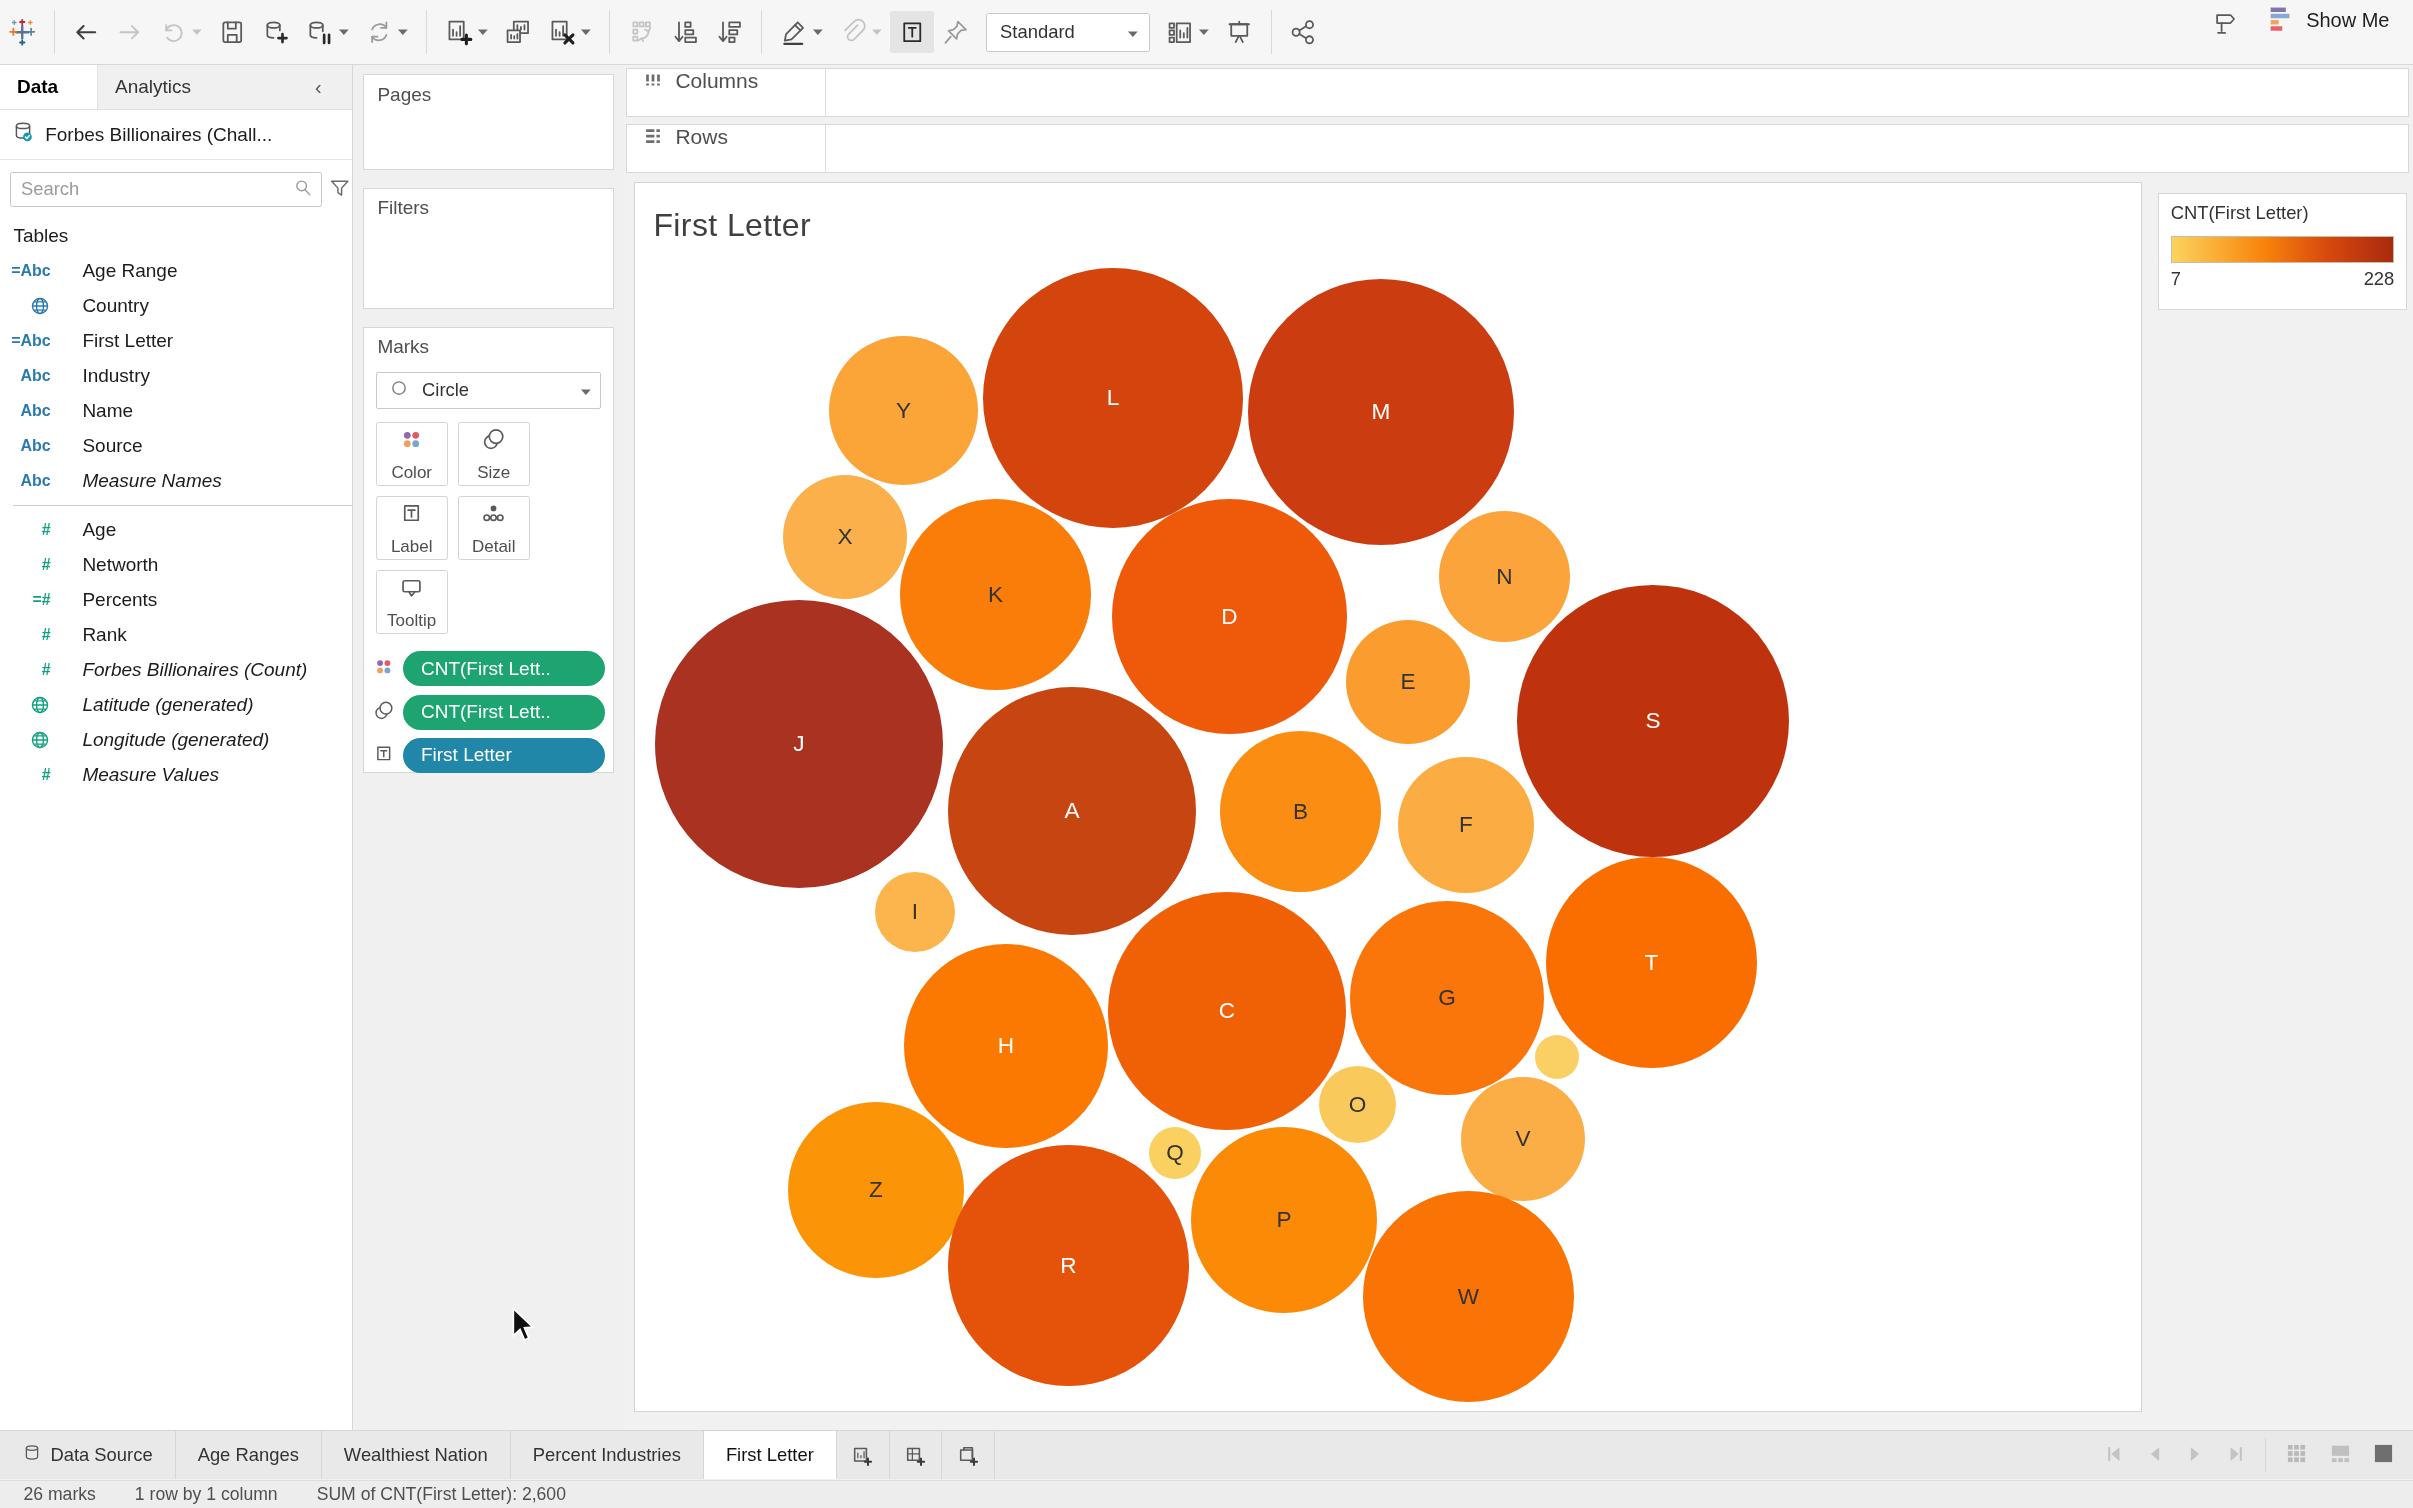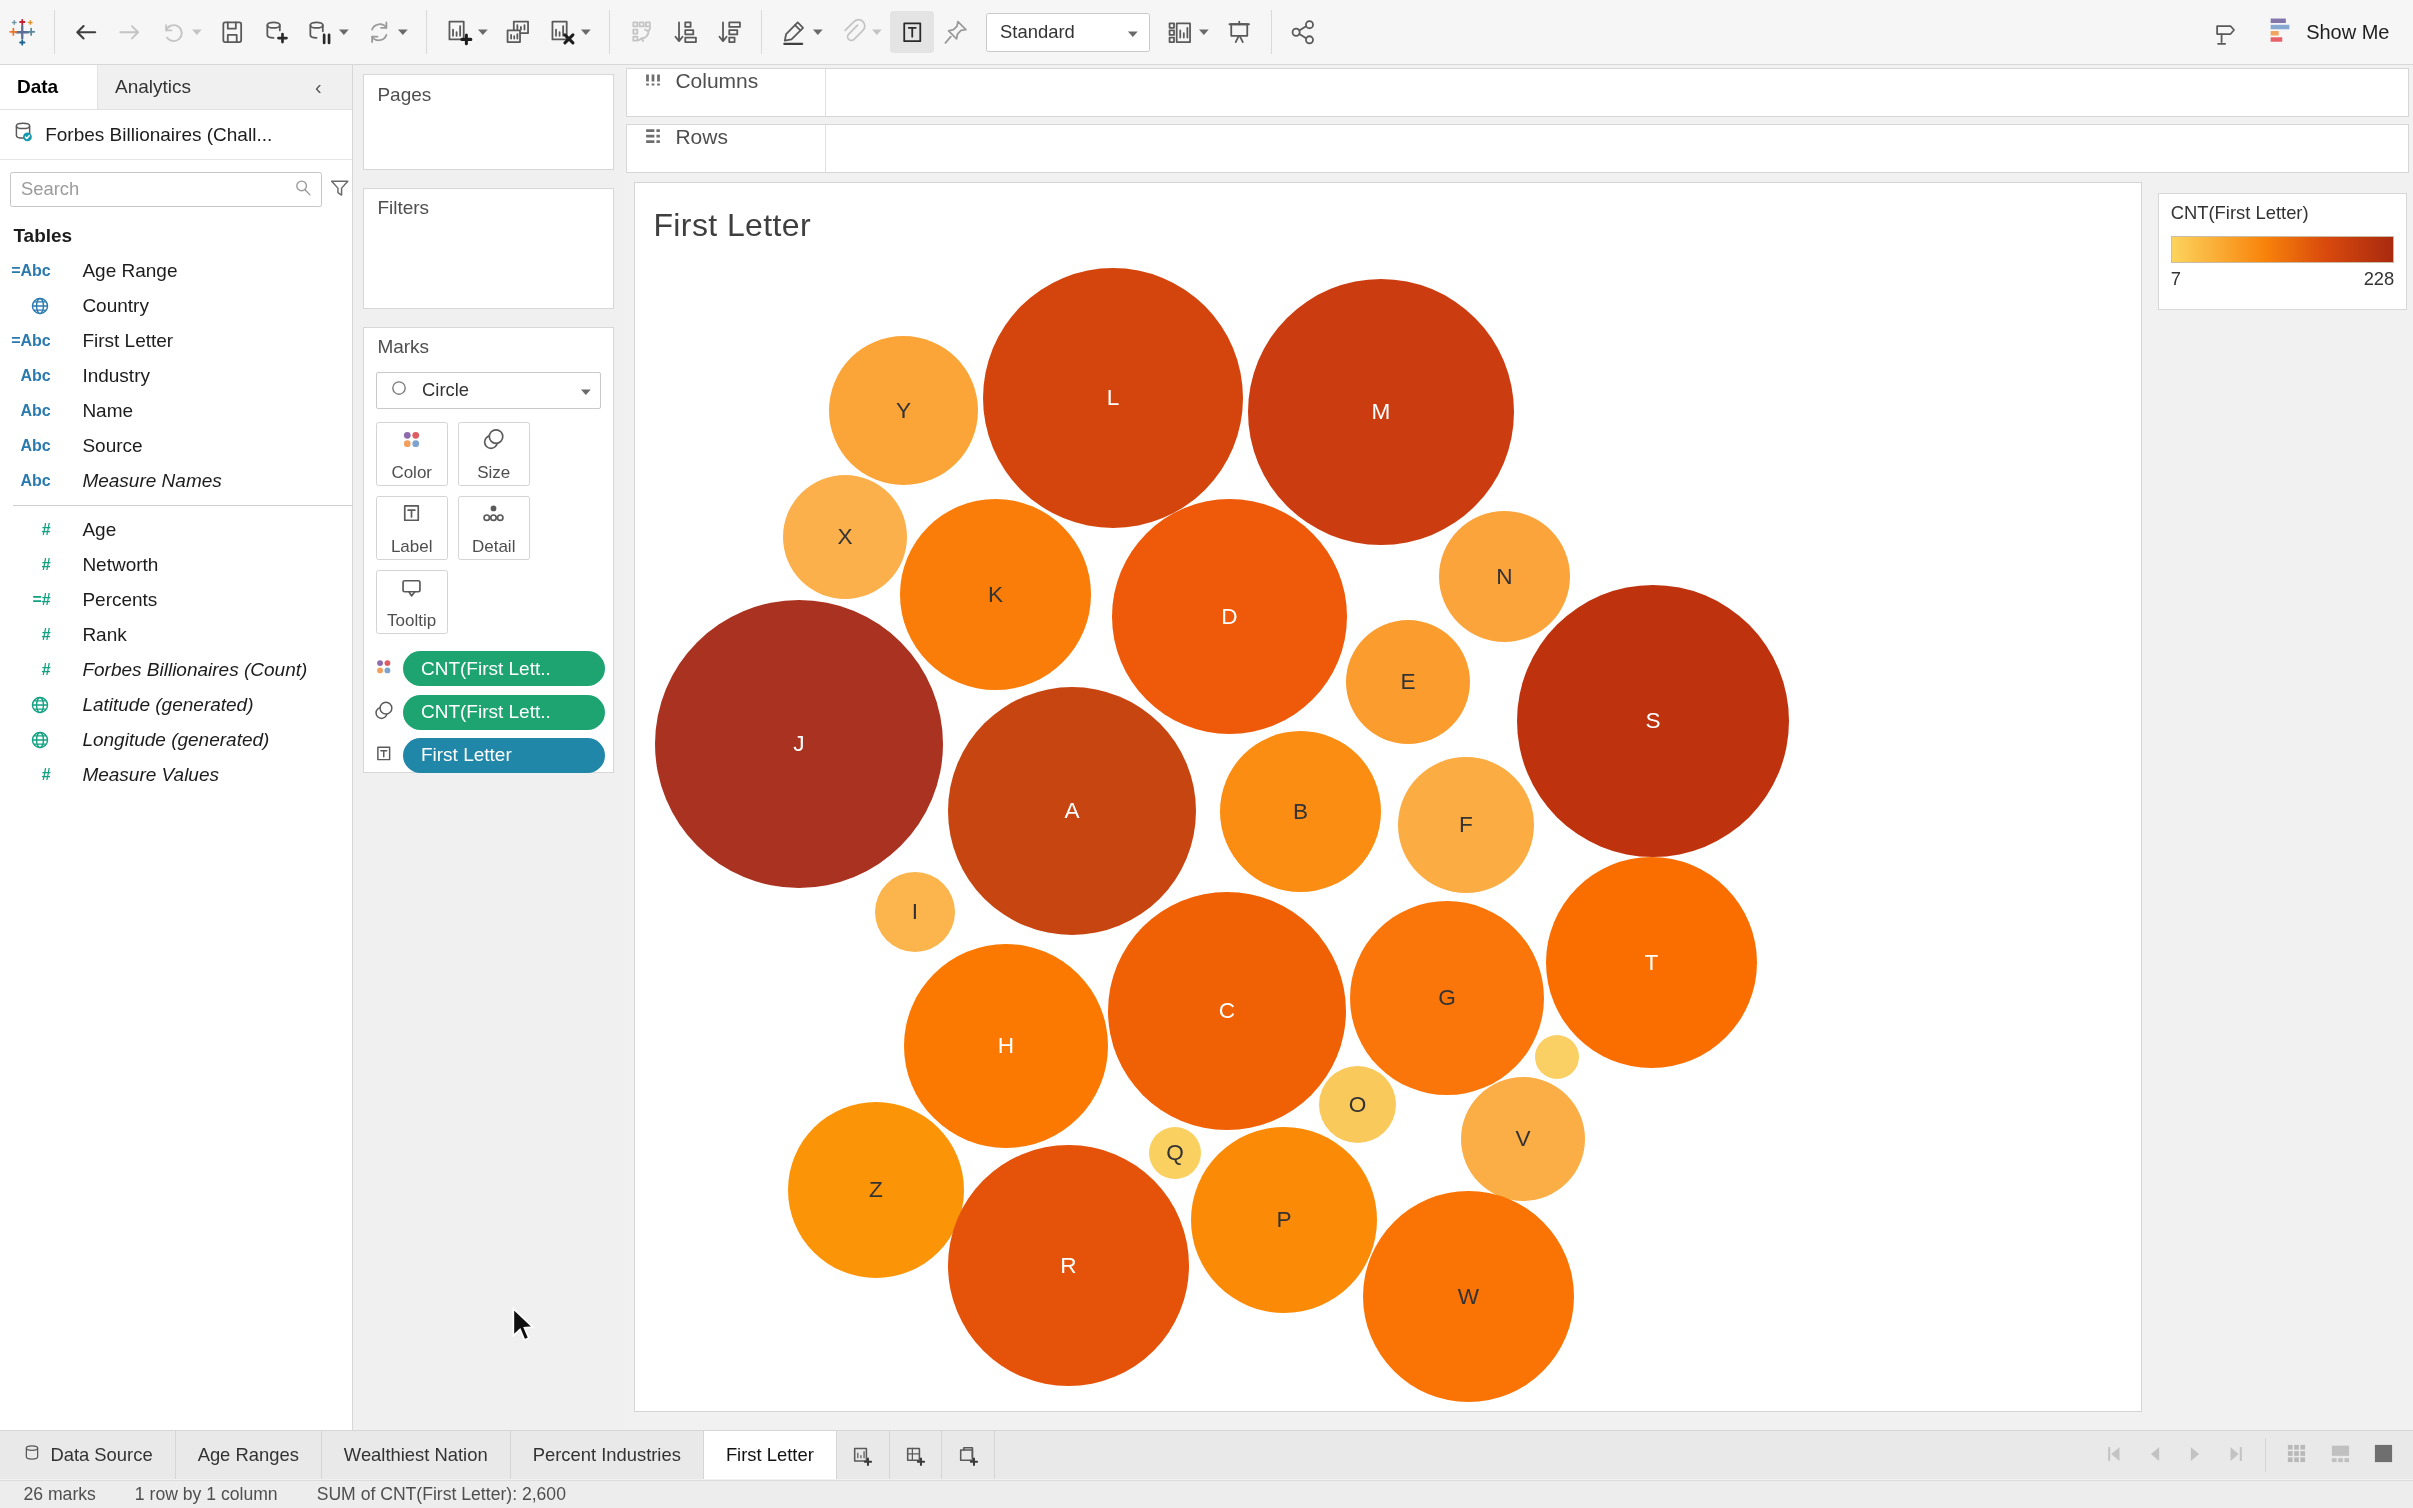--- a/index.html
+++ b/index.html
@@ -1,20 +1,20 @@
 <!DOCTYPE html>
 <html style="font-size:13.4px"><head>
 <meta charset="utf-8">
 <style>
   * { margin:0; padding:0; box-sizing:border-box; }
   html,body { width:2413px; height:1508px; font-family:"Liberation Sans","DejaVu Sans",sans-serif; background:#f1f1f1; overflow:hidden; }
   #app { position:relative; width:2413px; height:1508px; }
 
   
-  .toolbar { position:absolute; left:0; top:0; width:2413px; height:65px; background:#f6f6f6; border-bottom:0.8px solid #d8d8d8; display:flex; align-items:center; }
+  .toolbar { position:absolute; left:0; top:0; width:2413px; height:65px; background:#f6f6f6; border-bottom:0.8px solid #d8d8d8; display:flex; align-items:flex-start; }
   .tb-left { display:flex; align-items:center; height:100%; }
   .tb-right { margin-left:auto; display:flex; align-items:center; gap:22px; padding-right:23.5px; }
   .tbtn { display:flex; align-items:center; gap:4.2px; padding:6.7px 7.5px; border-radius:3.4px; cursor:default; }
   .tbtn.active { background:#e4e4e4; }
   .tbtn svg { display:block; }
   .tb-sep { width:0.8px; height:44px; background:#d9d9d9; margin:0 10px; }
   .fit-select { display:flex; align-items:center; justify-content:space-between; width:164px; height:39px; background:#fff; border:0.8px solid #c9c9c9; border-radius:2.5px; padding:0 10px 0 13.4px; margin:0 8.4px; font-size:18.4px; color:#333; }
   .showme { display:flex; align-items:center; gap:10px; font-size:20px; color:#1f1f1f; }
 
   
@@ -23,21 +23,21 @@
   .side-tab { display:flex; align-items:center; padding:0 17px; font-size:19px; }
   .side-tab.active { background:#fff; font-weight:bold; color:#000; width:97px; }
   .side-tab.inactive { background:#f0f0f0; color:#333; flex:1; border-left:0.8px solid #e2e2e2; justify-content:flex-start; }
   .collapse { margin-left:auto; margin-right:13.4px; color:#555; font-size:20px; align-self:center; background:#f0f0f0; }
   .ds-row { display:flex; align-items:center; gap:10px; height:50px; padding:0 11.7px; border-bottom:0.8px solid #e6e6e6; font-size:19px; color:#1c1c1c; }
   .search-row { display:flex; align-items:center; gap:6.7px; padding:11.7px 10px 5px 10px; }
   .search-box { display:flex; align-items:center; flex:1; height:35px; border:0.8px solid #c6c6c6; border-radius:2.5px; padding:0 6.7px 0 10px;gap:28px; }
   .search-box input { border:none; outline:none; flex:1; font-size:18.4px; color:#333; font-family:inherit; background:transparent; }
   .search-box input::placeholder { color:#9b9b9b; }
   .view-btn { display:flex; align-items:center; gap:5px; background:#e7e7e7; border-radius:2.5px; padding:5px 6.7px; }
-  .tables-hdr { font-size:19px; font-weight:bold; color:#1c1c1c; padding:13.4px 0 6.7px 13.4px; }
+  .tables-hdr { font-size:19px; font-weight:normal; color:#1c1c1c; padding:13.4px 0 6.7px 13.4px; }
   .field { display:flex; align-items:center; height:35px; padding-left:8.4px; font-size:19px; color:#1c1c1c;gap:20px; }
   .field .ficon { width:54px; display:flex; justify-content:flex-end; padding-right:11.7px; align-items:center; font-weight:bold; }
   .ficon .it { font-size:16px; font-weight:bold; letter-spacing:0; }
   .field.dim .it { color:#2a79af; } .field.meas .it { color:#12a182; }
   .field.italic .flabel { font-style:italic; }
   .fields-divider { height:0.8px; background:#cfcfcf; margin:6.7px 0 6.7px 13.4px; }
 
   
   .cardcol { position:absolute; left:353px; top:65px; width:272px; height:1365px; background:#f0f0f0; }
   .card { position:absolute; left:10px; width:251px; background:#fff; border:0.8px solid #d7d7d7; }

